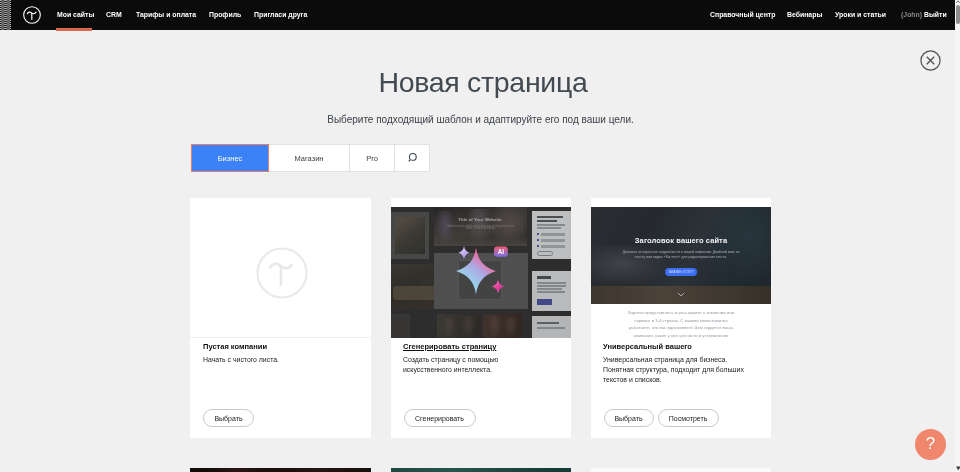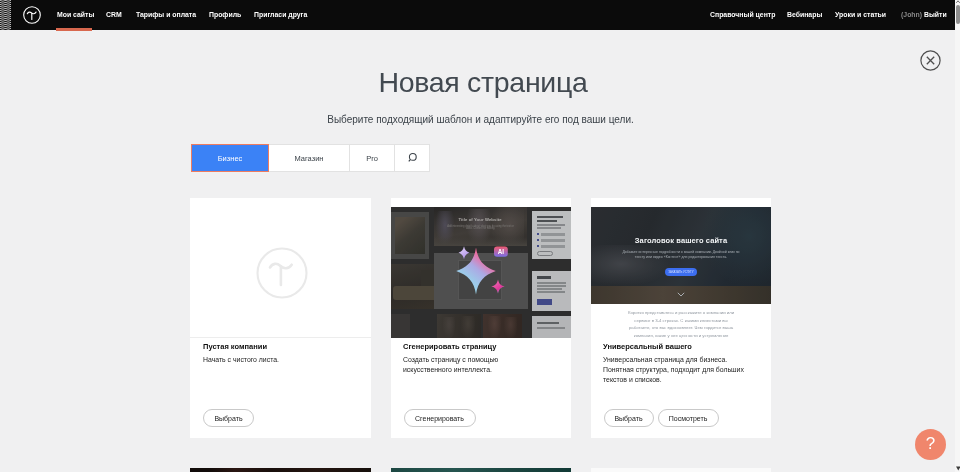--- a/index.html
+++ b/index.html
@@ -191,21 +191,21 @@
         </linearGradient>
       </defs>
       <path d="M30,7.5 C31.7,20.5 38.2,27 49.8,31 C38.2,35 31.7,41.5 30,54.5 C28.3,41.5 21.8,35 10.2,31 C21.8,27 28.3,20.5 30,7.5 Z" fill="url(#g1)"></path>
       <path d="M18,6.2 C18.8,10 20.5,11.6 23.5,12.7 C20.5,13.8 18.8,15.4 18,19.2 C17.2,15.4 15.5,13.8 12.5,12.7 C15.5,11.6 17.2,10 18,6.2 Z" fill="url(#g2)"></path>
       <path d="M52,39.5 C52.9,44 54.9,45.6 58.7,46.5 C54.9,47.4 52.9,49 52,53.5 C51.1,49 49.1,47.4 45.3,46.5 C49.1,45.6 51.1,44 52,39.5 Z" fill="url(#g3)"></path>
       <rect x="48" y="6.5" width="13.8" height="10.3" rx="3" fill="url(#g4)"></rect>
       <text x="54.9" y="14.1" font-family="Liberation Sans, sans-serif" font-size="6.3" font-weight="bold" fill="#fff" text-anchor="middle">AI</text>
     </svg>
   </div>
 </div>
-<div class="ct" style="left:403px; top:341.5px;">Сгенерировать страницу</div>
+<div class="ct" style="left:403px; top:341.5px;text-decoration:underline;">Сгенерировать страницу</div>
 <div class="cb" style="left:403px; top:355.2px;">Создать страницу с помощью<br>искусственного интеллекта.</div>
 <div class="btn" style="left:403.5px; top:409px; width:72px;">Сгенерировать</div>
 
 <div class="card" id="card3" style="left:591px; width:180px;">
   <div class="cimg" style="background:#fff; height:131px;">
 
     <div class="abs" style="left:0; top:0; width:180px; height:96.5px; background:linear-gradient(115deg, #323438 0%, #2b2f33 30%, #333a40 55%, #262f38 75%, #222a31 100%); overflow:hidden;">
       <div class="abs" style="left:-10px; top:38px; width:90px; height:42px; background:radial-gradient(ellipse at 45% 45%, #4e5055 0%, rgba(60,62,66,0.0) 70%);"></div>
       <div class="abs" style="left:110px; top:-5px; width:80px; height:85px; background:radial-gradient(ellipse at 60% 40%, #2e3f48 0%, rgba(40,50,56,0) 70%);"></div>
       <div class="abs" style="left:0px; top:79px; width:180px; height:18px; background:linear-gradient(90deg, #4a4034, #5d5042 40%, #4c4235 75%, #3e382e);"></div>

